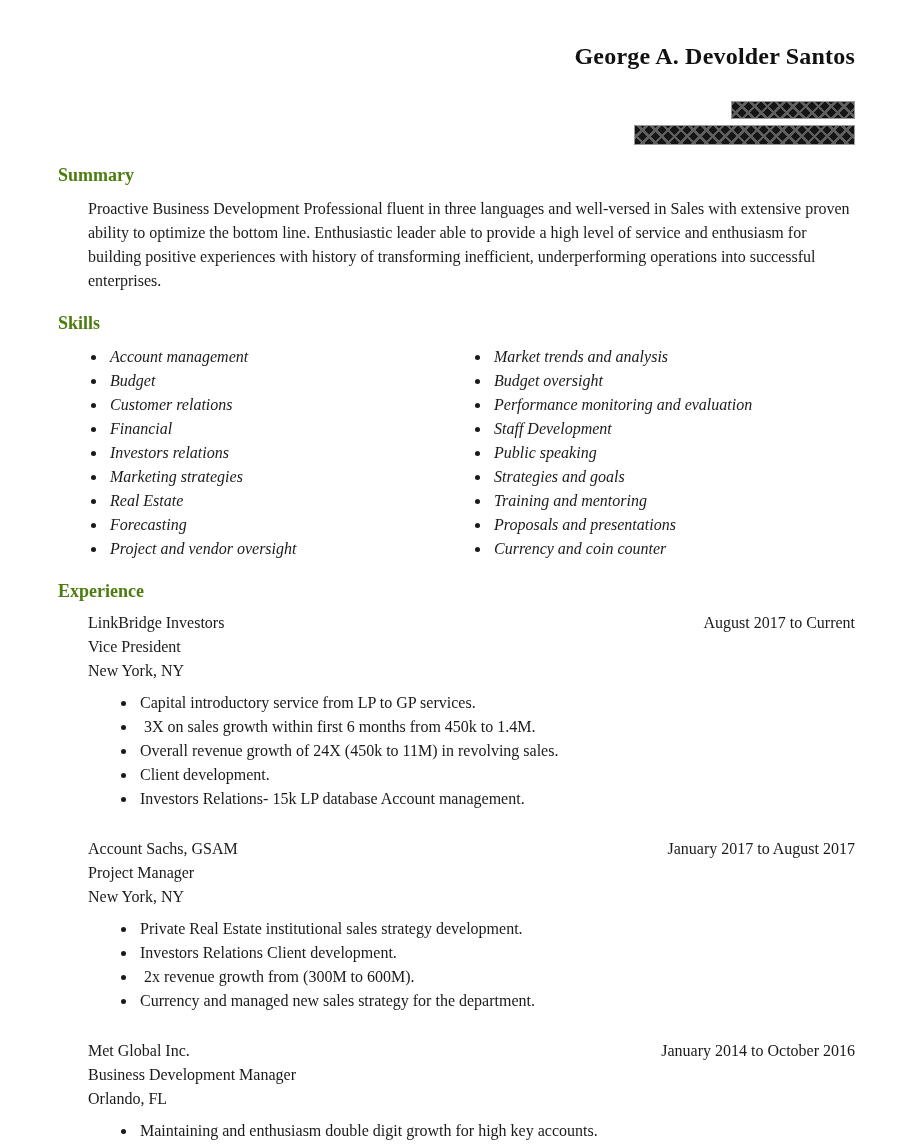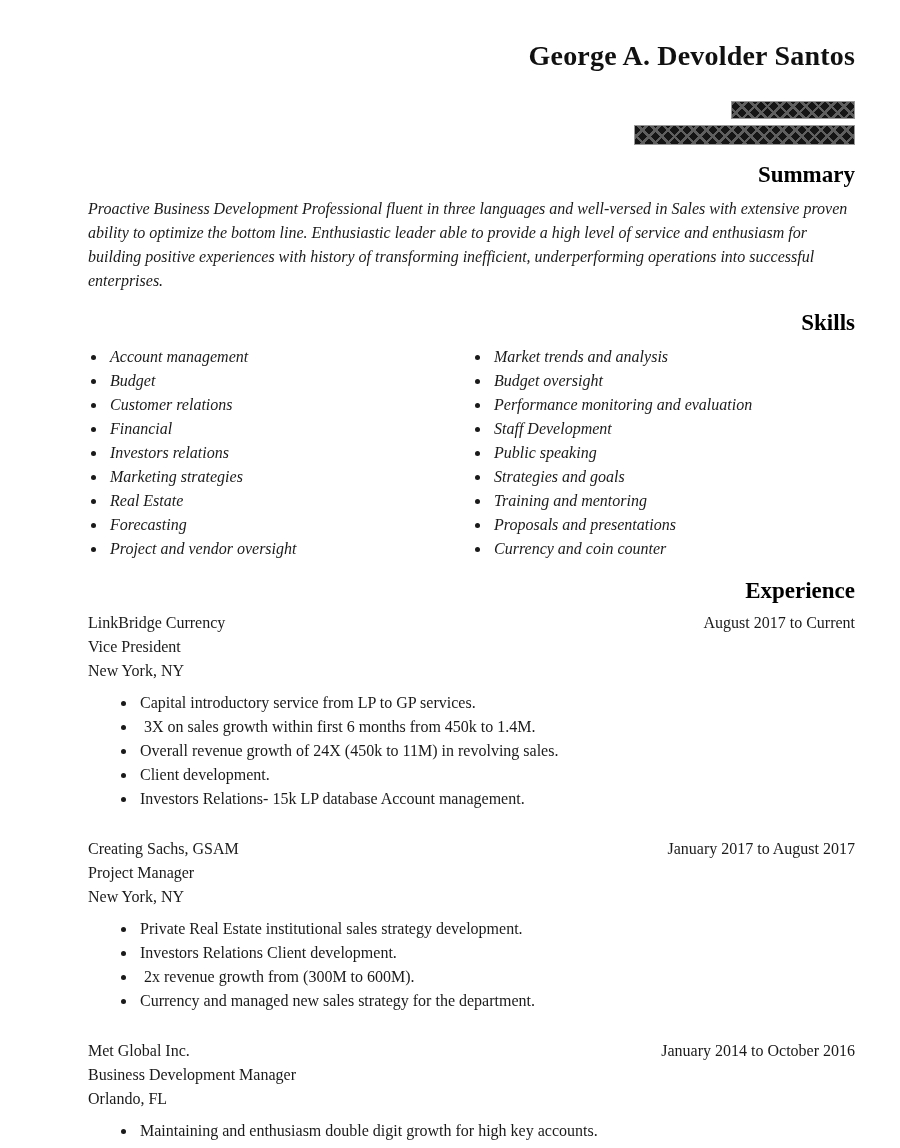--- a/index.html
+++ b/index.html
@@ -18,53 +18,51 @@
   }
   .page {
     box-sizing: border-box;
     width: 900px;
     height: 1148px;
     padding: 0 45px 0 58px;
   }
   .resume-name {
     margin: 38px 0 0 0;
     text-align: right;
-    font-size: 28px;
+    font-size: 24px;
     font-weight: bold;
     line-height: 36px;
     letter-spacing: 0.2px;
     color: #111;
   }
   .redactions {
     margin-top: 27px;
   }
   .redact {
     margin-left: auto;
     background-color: #151515;
     background-image:
       repeating-linear-gradient(45deg,  transparent 0 6.5px, #5f5f5f 6.5px 9px),
       repeating-linear-gradient(-45deg, transparent 0 6.5px, #5f5f5f 6.5px 9px);
     box-shadow: inset 0 0 0 1px #9a9a9a;
   }
   .redact-1 { width: 124px; height: 18px; }
   .redact-2 { width: 221px; height: 20px; margin-top: 6px; }
 
   .section-heading {
-    font-size: 23px;
+    font-size: 18px;
     font-weight: bold;
     line-height: 22px;
     margin: 19px 0 0 0;
-    color: #000000;
-    text-align: right;
+    color: #4d7c0f;
   }
   .summary-text {
     margin: 11px 0 0 30px;
     width: 768px;
     line-height: 24px;
-    font-style: italic;
   }
 
   .skills-cols {
     display: flex;
     margin-top: 11px;
     font-style: italic;
   }
   .skills-col-left  { width: 384px; }
   .skills-col-right { width: 383px; }
   ul.bullet-list {
@@ -143,36 +141,36 @@
           <li>Currency and coin counter</li>
         </ul>
     </div>
   </div>
 
   <h2 class="section-heading">Experience</h2>
 
   <div class="jobs" id="jobs">
       <div class="job">
         <div class="job-head">
-          <span>LinkBridge Currency</span>
+          <span>LinkBridge Investors</span>
           <span>August 2017 to Current</span>
         </div>
         <div class="job-title">Vice President</div>
         <div class="job-location">New York, NY</div>
         <ul class="bullet-list">
           <li>Capital introductory service from LP to GP services.</li>
           <li> 3X on sales growth within first 6 months from 450k to 1.4M.</li>
           <li>Overall revenue growth of 24X (450k to 11M) in revolving sales.</li>
           <li>Client development.</li>
           <li>Investors Relations- 15k LP database Account management.</li>
         </ul>
       </div>
       <div class="job">
         <div class="job-head">
-          <span>Creating Sachs, GSAM</span>
+          <span>Account Sachs, GSAM</span>
           <span>January 2017 to August 2017</span>
         </div>
         <div class="job-title">Project Manager</div>
         <div class="job-location">New York, NY</div>
         <ul class="bullet-list">
           <li>Private Real Estate institutional sales strategy development.</li>
           <li>Investors Relations Client development.</li>
           <li> 2x revenue growth from (300M to 600M).</li>
           <li>Currency and managed new sales strategy for the department.</li>
         </ul>

